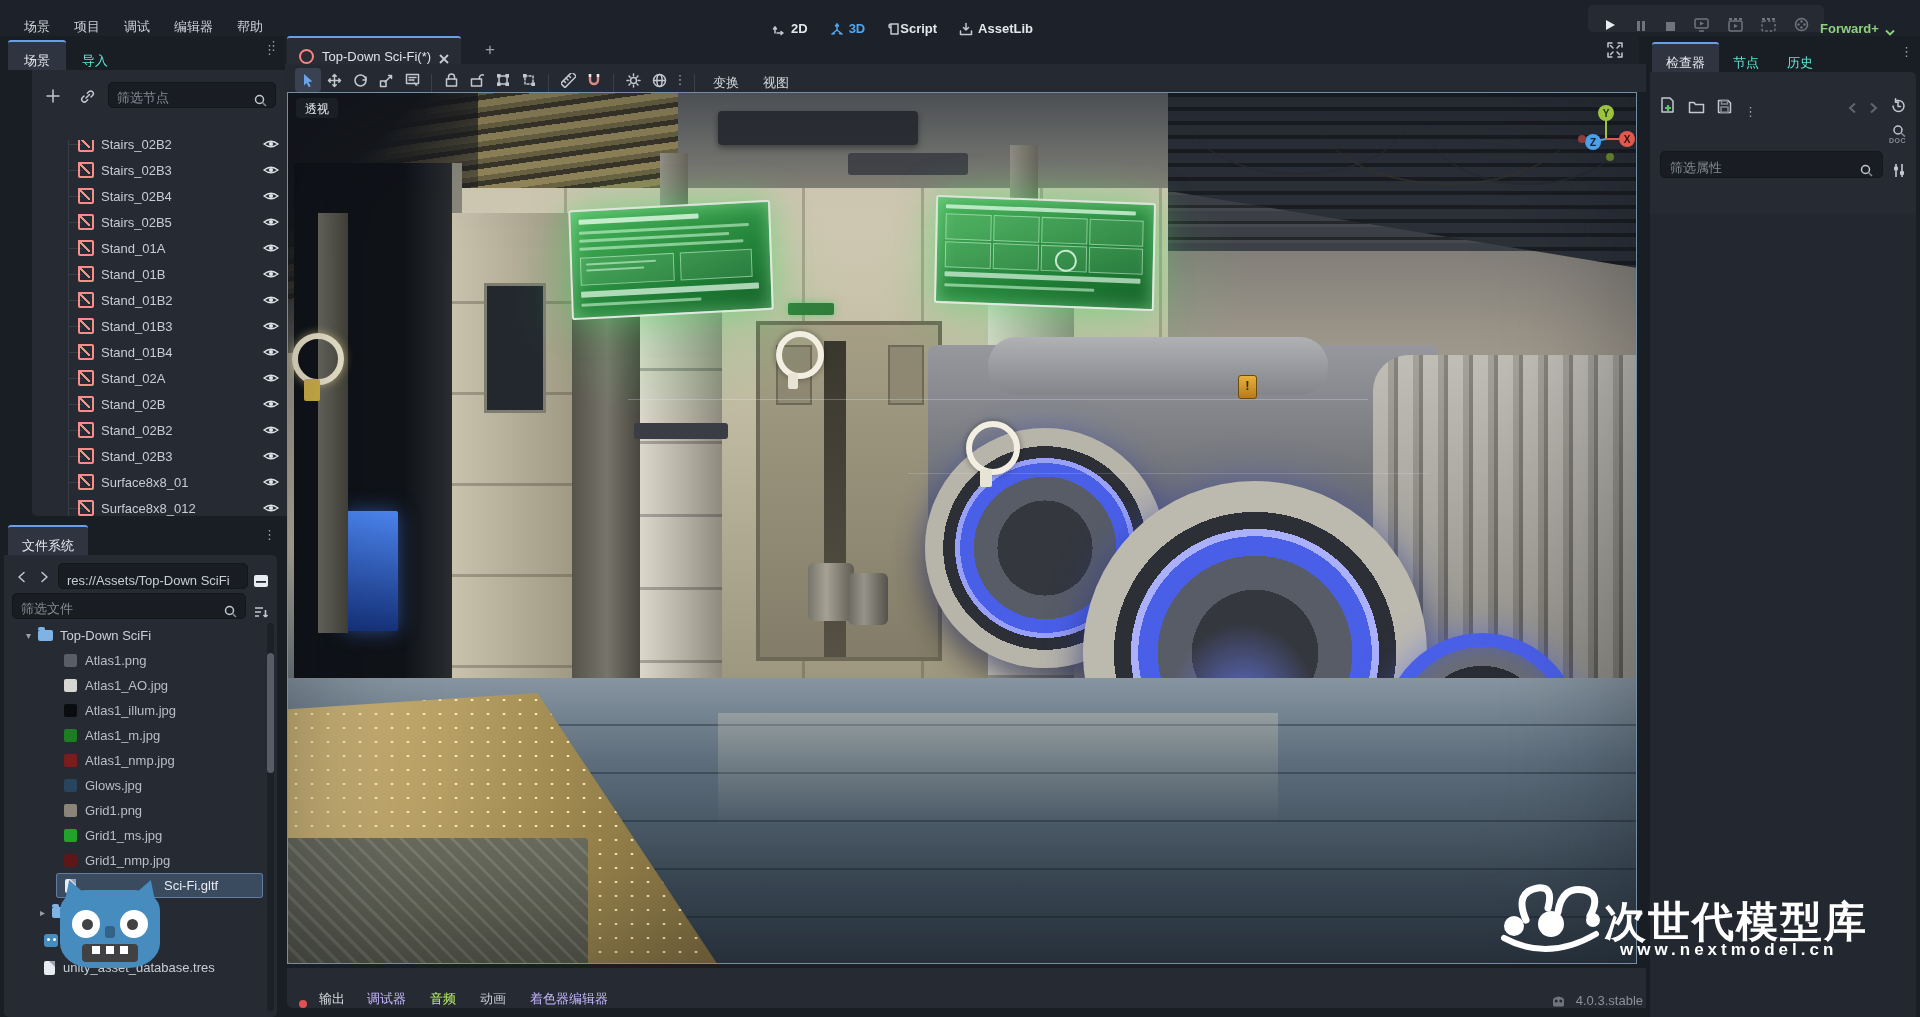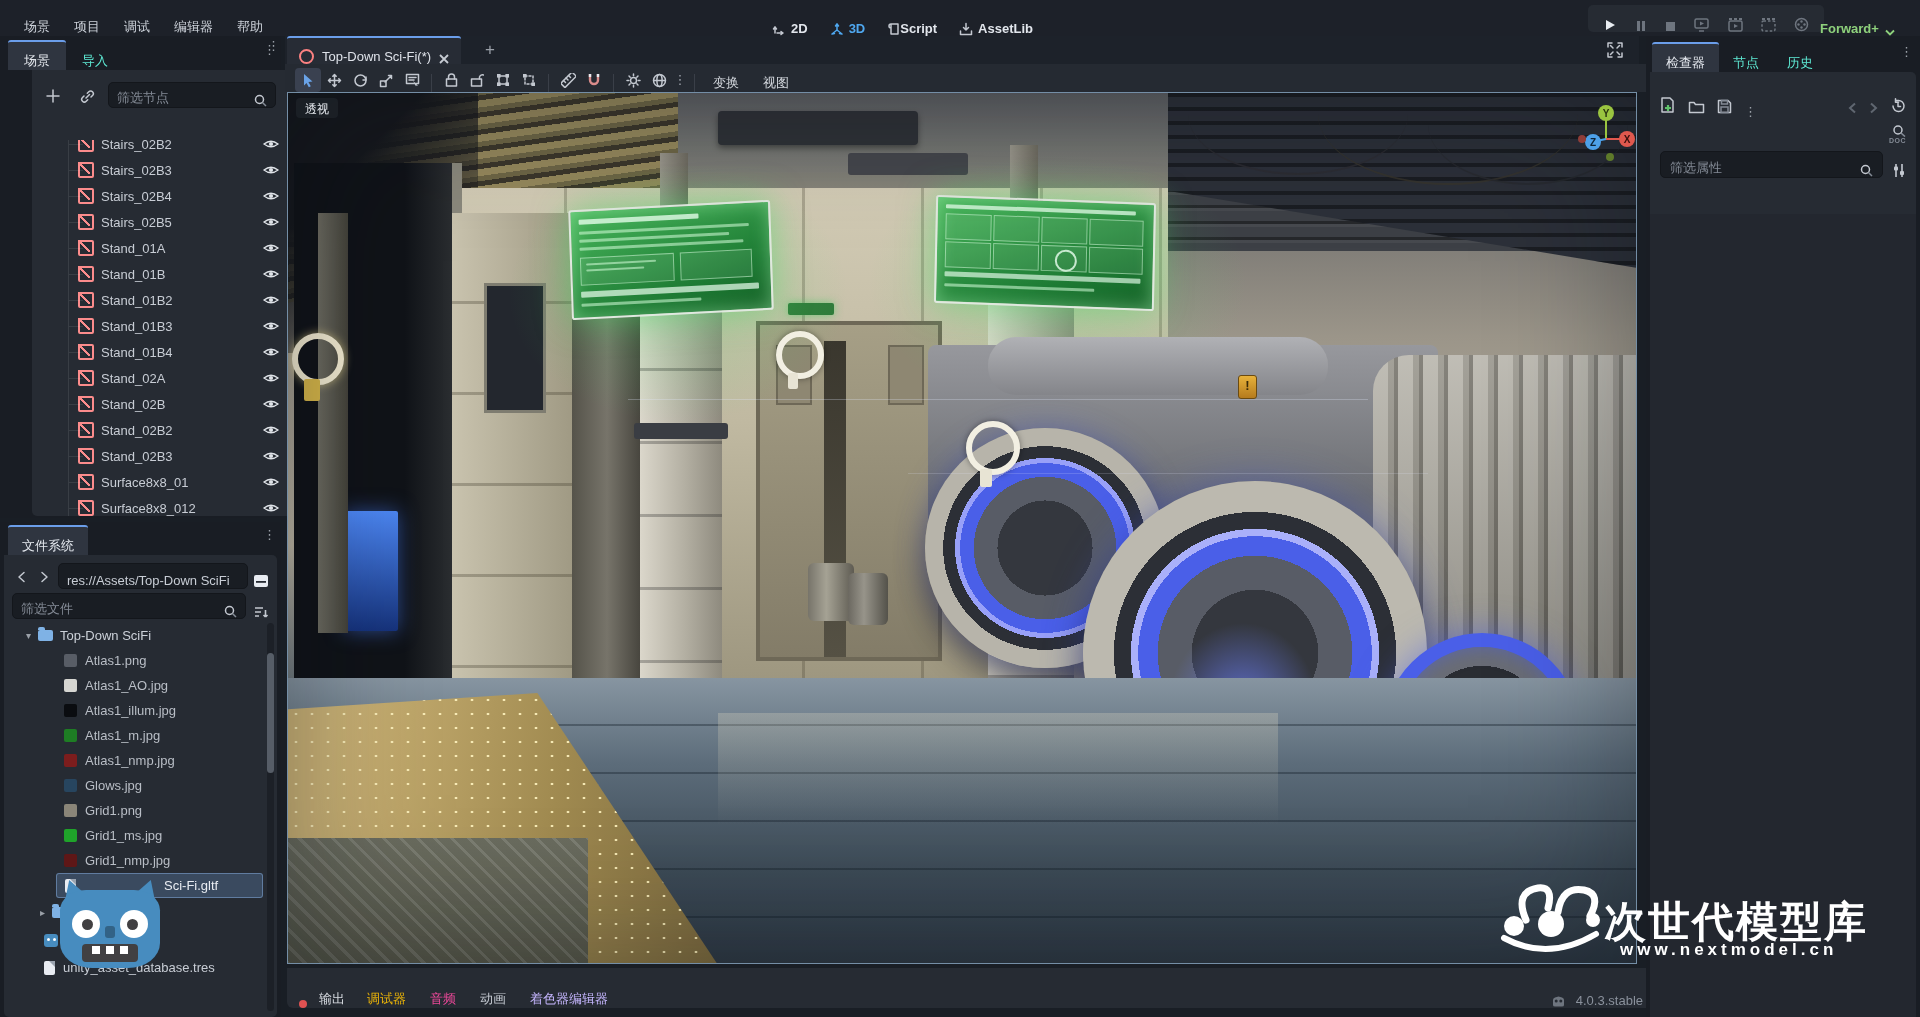--- a/index.html
+++ b/index.html
@@ -721,22 +721,22 @@
         <text x="30" y="17.5" font-size="10" font-weight="bold" fill="#2a3310" text-anchor="middle">Y</text>
         <text x="51" y="43.5" font-size="10" font-weight="bold" fill="#3a0f0d" text-anchor="middle">X</text>
         <text x="17" y="46.5" font-size="10" font-weight="bold" fill="#0d2438" text-anchor="middle">Z</text>
       </svg>
     </div>
   </div>
 
   <div class="abs flex" style="left:287px;top:968px;width:1350px;height:40px;background:#262b33;border-radius:0 0 6px 6px;padding:0 10px;gap:4px;">
     <span style="width:8px;height:8px;border-radius:50%;background:#e05252;margin-left:2px;"></span>
     <span style="padding:0 8px;color:#d8dce2;">输出</span>
-    <span style="padding:0 10px;color:#eab308;">调试器</span>
-    <span style="padding:0 10px;color:#ec4899;">音频</span>
+    <span style="padding:0 10px;color:#c4b5fd;">调试器</span>
+    <span style="padding:0 10px;color:#bef264;">音频</span>
     <span style="padding:0 10px;color:#c3c8d0;">动画</span>
     <span style="padding:0 10px;color:#c4b5fd;">着色器编辑器</span>
     <span style="flex:1;"></span>
     <span>
         <svg width="15" height="13">
           <path d="M2 10 L2 5 Q2 3 4 2.4 L7.5 1.4 L11 2.4 Q13 3 13 5 L13 10 Q13 11.6 11 11.6 L4 11.6 Q2 11.6 2 10 Z" fill="#6e757f"></path>
           <circle cx="5.2" cy="6" r="1.5" fill="#262b33"></circle>
           <circle cx="9.8" cy="6" r="1.5" fill="#262b33"></circle>
         </svg>
       </span>

